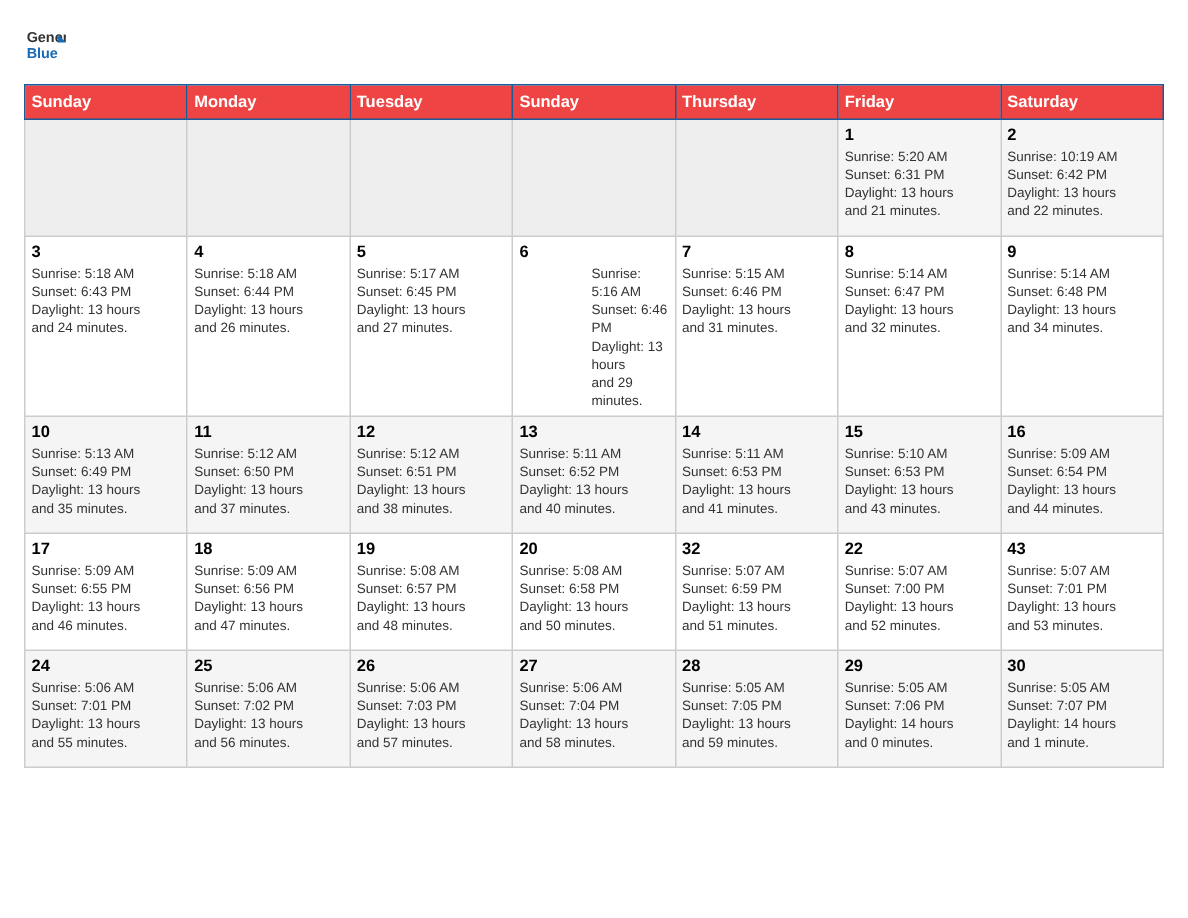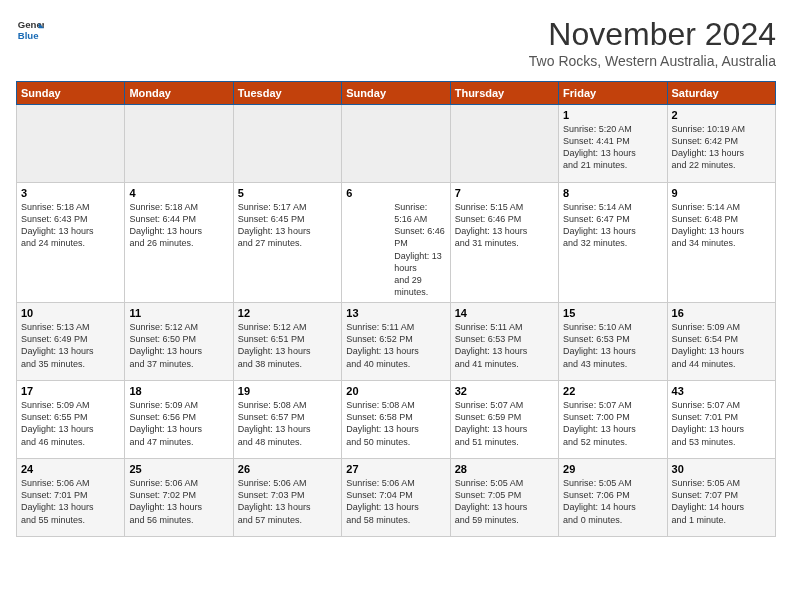--- a/index.html
+++ b/index.html
@@ -36,21 +36,21 @@
     .subtitle {
       font-size: 14px;
       color: #555;
     }
     table {
       width: 100%;
       border-collapse: collapse;
       font-size: 10px;
     }
     thead tr th {
-      background-color: #c2410c;
+      background-color: #ef4444;
       color: #fff;
       padding: 5px 4px;
       text-align: left;
       font-size: 11px;
       font-weight: bold;
       border: 1px solid #1a5a9a;
     }
     tbody tr td {
       border: 1px solid #ccc;
       padding: 4px 4px;
@@ -80,24 +80,20 @@
 </head>
 <body>
 
 <div class="header-section">
   <div class="logo">
     <svg class="logo-icon" viewBox="0 0 32 32">
       <text x="2" y="14" font-size="11" font-weight="bold" fill="#333">General</text>
       <text x="2" y="26" font-size="11" font-weight="bold" fill="#1a6bb5">Blue</text>
       <polygon points="26,8 32,14 26,14" fill="#1a6bb5"></polygon>
     </svg>
-  </div>
-  <div class="title-section">
-    <div class="main-title">November 2024</div>
-    <div class="subtitle">Two Rocks, Western Australia, Australia</div>
   </div>
 </div>
 
 <table>
   <thead>
     <tr>
     <th>Sunday</th>
         <th>Monday</th>
         <th>Tuesday</th>
         <th>Sunday</th>
@@ -109,21 +105,21 @@
   <tbody id="calendar-body">
   <tr>
         <td class="empty"></td>
         <td class="empty"></td>
         <td class="empty"></td>
         <td class="empty"></td>
         <td class="empty"></td>
         <td>
           <span class="day-num">1</span>
           <div class="day-info" style="white-space: pre-line;">Sunrise: 5:20 AM
-Sunset: 4:41 PM
+Sunset: 6:31 PM
 Daylight: 13 hours
 and 21 minutes.</div>
         </td>
         <td>
           <span class="day-num">2</span>
           <div class="day-info" style="white-space: pre-line;">Sunrise: 10:19 AM
 Sunset: 6:42 PM
 Daylight: 13 hours
 and 22 minutes.</div>
         </td>

